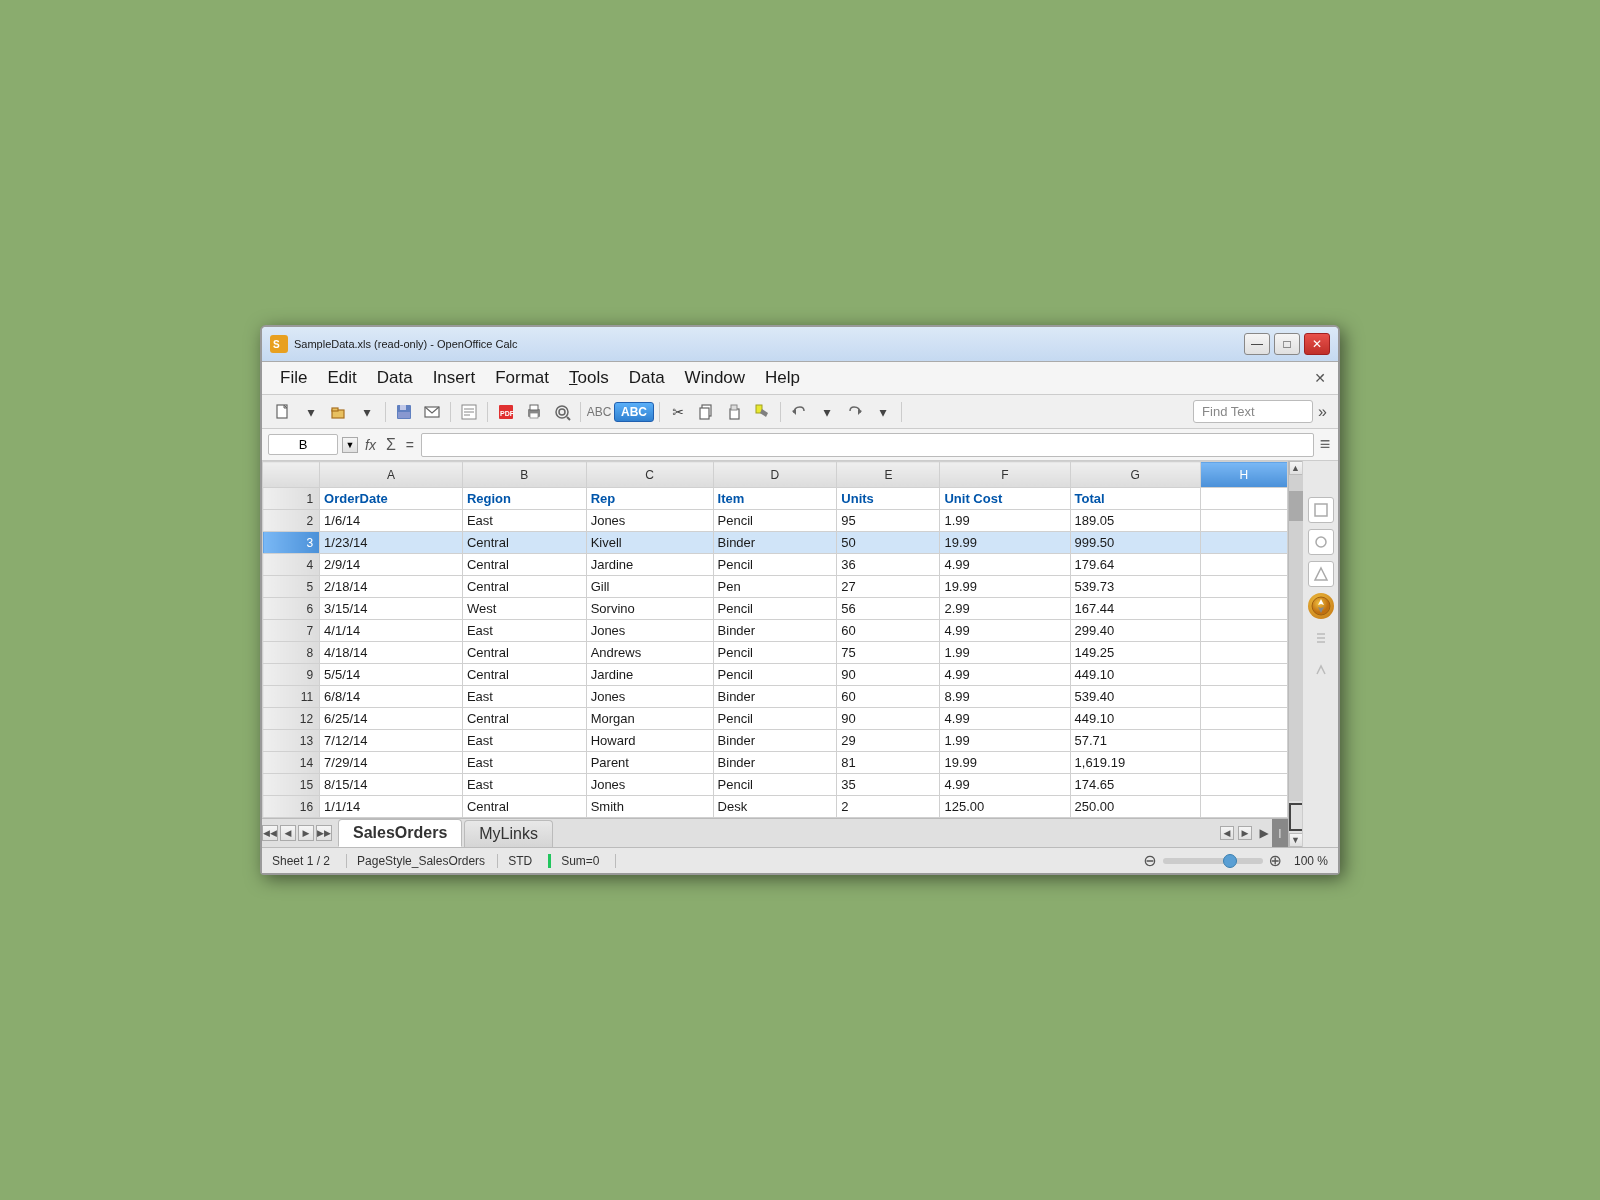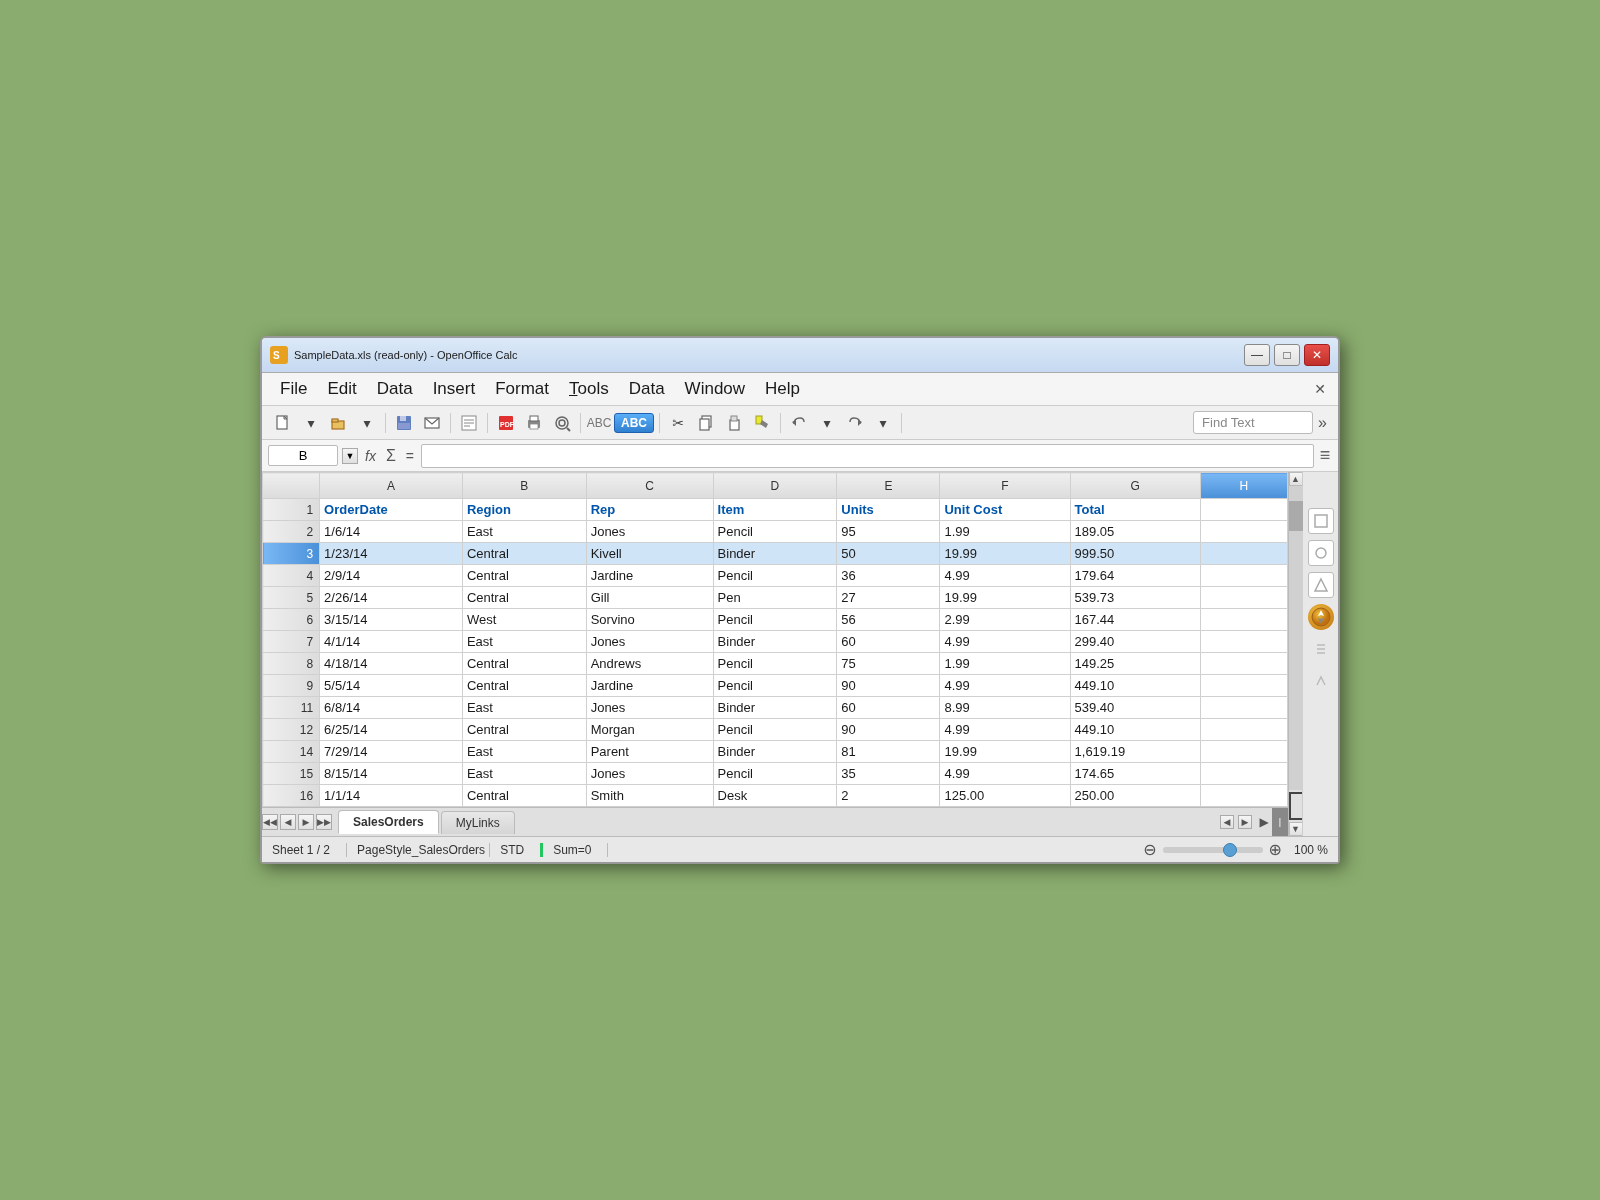--- a/index.html
+++ b/index.html
@@ -280,21 +280,21 @@
       display: flex; align-items: center; justify-content: center;
       font-size: 9px; cursor: pointer; color: #555;
     }
     .sheet-tab {
       padding: 4px 14px;
       background: linear-gradient(to bottom, #e8e8e8, #d5d5d5);
       border: 1px solid #bbb;
       border-bottom: none;
       border-radius: 4px 4px 0 0;
       cursor: pointer;
-      font-size: 12px;
+      font-size: 16px;
       color: #333;
       margin-right: 2px;
     }
     .sheet-tab.active {
       background: white;
       font-weight: bold;
       border-bottom: 1px solid white;
     }
     .scroll-arrow {
       width: 14px; height: 14px;
@@ -329,21 +329,21 @@
       gap: 0;
       font-size: 12px;
       color: #333;
     }
     .status-sheet {
       padding-right: 16px;
       border-right: 1px solid #bbb;
       margin-right: 10px;
     }
     .status-pagestyle {
-      padding-right: 4px;
+      padding-right: 12px;
       border-right: 1px solid #bbb;
       margin-right: 10px;
     }
     .status-std {
       padding-right: 16px;
       border-right: 3px solid #22c55e;
       margin-right: 10px;
     }
     .status-sum {
       padding-right: 16px;
@@ -622,21 +622,21 @@
                 <td class="cell">Central</td>
                 <td class="cell">Jardine</td>
                 <td class="cell">Pencil</td>
                 <td class="cell right-align">36</td>
                 <td class="cell right-align">4.99</td>
                 <td class="cell right-align">179.64</td>
                 <td class="cell right-align"></td>
               </tr>
               <tr>
                 <td class="row-num">5</td>
-                <td class="cell">2/26/14</td>
+                <td class="cell">2/18/14</td>
                 <td class="cell">Central</td>
                 <td class="cell">Gill</td>
                 <td class="cell">Pen</td>
                 <td class="cell right-align">27</td>
                 <td class="cell right-align">19.99</td>
                 <td class="cell right-align">539.73</td>
                 <td class="cell right-align"></td>
               </tr>
               <tr>
                 <td class="row-num">6</td>
@@ -695,20 +695,31 @@
               </tr>
               <tr>
                 <td class="row-num">12</td>
                 <td class="cell">6/25/14</td>
                 <td class="cell">Central</td>
                 <td class="cell">Morgan</td>
                 <td class="cell">Pencil</td>
                 <td class="cell right-align">90</td>
                 <td class="cell right-align">4.99</td>
                 <td class="cell right-align">449.10</td>
+                <td class="cell right-align"></td>
+              </tr>
+              <tr>
+                <td class="row-num">13</td>
+                <td class="cell">7/12/14</td>
+                <td class="cell">East</td>
+                <td class="cell">Howard</td>
+                <td class="cell">Binder</td>
+                <td class="cell right-align">29</td>
+                <td class="cell right-align">1.99</td>
+                <td class="cell right-align">57.71</td>
                 <td class="cell right-align"></td>
               </tr>
               <tr>
                 <td class="row-num">14</td>
                 <td class="cell">7/29/14</td>
                 <td class="cell">East</td>
                 <td class="cell">Parent</td>
                 <td class="cell">Binder</td>
                 <td class="cell right-align">81</td>
                 <td class="cell right-align">19.99</td>

